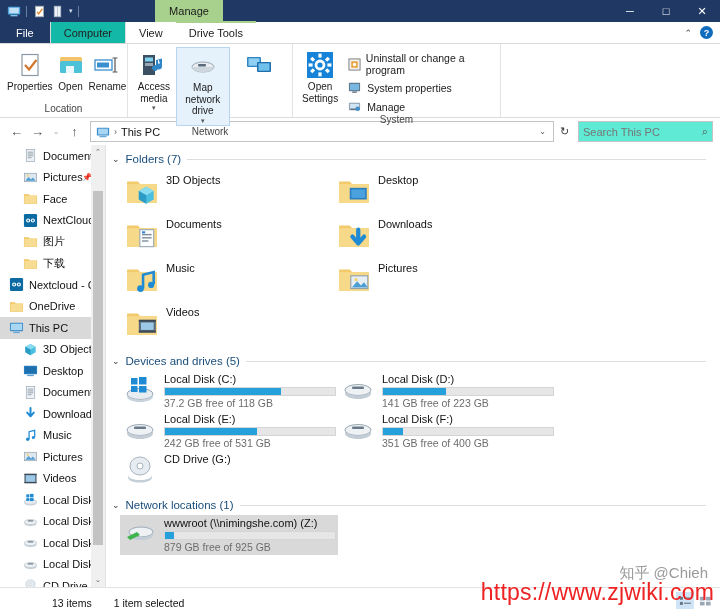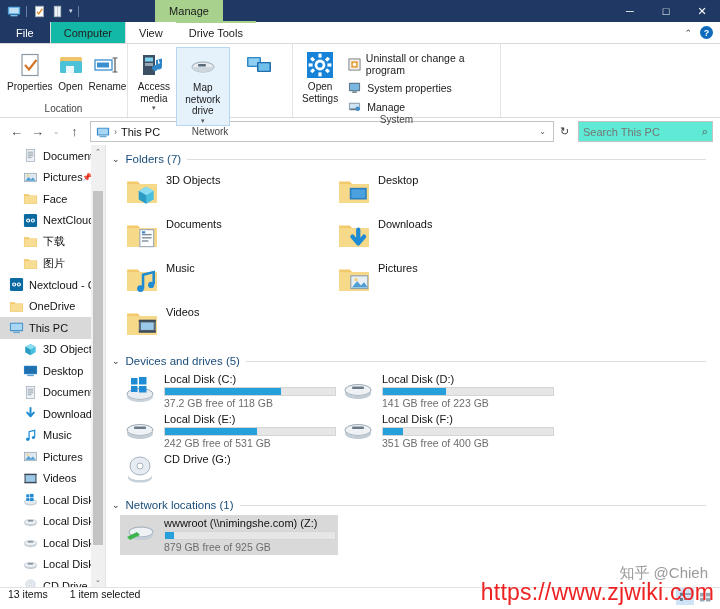--- a/index.html
+++ b/index.html
@@ -131,21 +131,21 @@
   .dtile .dbody { min-width: 0; flex: 1; }
   .dtile .dname { font-size: 11px; color: #111; white-space: nowrap; }
   .bar { height: 9px; background: #e6e6e6; border: 1px solid #d5d5d5; margin: 2px 0 1px 0; position: relative; }
   .bar > i { display: block; height: 100%; background: #26a0da; }
   .dfree { font-size: 10.5px; color: #6d6d6d; white-space: nowrap; }
   .dtile.sel { background: #d9d9d9; }
 
   
   .statusbar {
     height: 22px; border-top: 1px solid #e2e2e2; background: #fff;
-    display: flex; align-items: flex-start; font-size: 10.5px; color: #111; flex: none; position: relative;
+    display: flex; align-items: flex-end; font-size: 10.5px; color: #111; flex: none; position: relative; padding-left: 44px;
   }
   .sb-items { padding-left: 8px; }
   .sb-sel { padding-left: 22px; }
   .view-toggles { margin-left: auto; display: flex; align-items: center; gap: 2px; padding-right: 6px; }
   .vt { width: 18px; height: 17px; display: flex; align-items: center; justify-content: center; }
   .vt.active { background: #cfe4f7; }
 
   
   .wm-url {
     position: absolute; right: 6px; bottom: 3px;
@@ -426,30 +426,30 @@
             </span>
             <span>NextCloud</span>
           </div>
           <div class="sbitem indent1">
             <span class="sico">
               <svg width="15" height="15" viewBox="0 0 32 32">
                 <path d="M2 7h10l2.4 2.6H30V27H2z" fill="#f0c35e"></path>
                 <path d="M3 10h26v16H3z" fill="#f7dc93"></path>
               </svg>
             </span>
-            <span>下载</span>
+            <span>图片</span>
           </div>
           <div class="sbitem indent1">
             <span class="sico">
               <svg width="15" height="15" viewBox="0 0 32 32">
                 <path d="M2 7h10l2.4 2.6H30V27H2z" fill="#f0c35e"></path>
                 <path d="M3 10h26v16H3z" fill="#f7dc93"></path>
               </svg>
             </span>
-            <span>图片</span>
+            <span>下载</span>
           </div>
           <div class="sbitem">
             <span class="sico">
               <svg width="15" height="15" viewBox="0 0 32 32">
                 <rect x="2" y="2" width="28" height="28" rx="3" fill="#0b6aa2"></rect>
                 <g fill="#fff">
                   <circle cx="11" cy="16" r="4.4"></circle>
                   <circle cx="21" cy="16" r="4.4"></circle>
                 </g>
                 <g fill="#0b6aa2">

